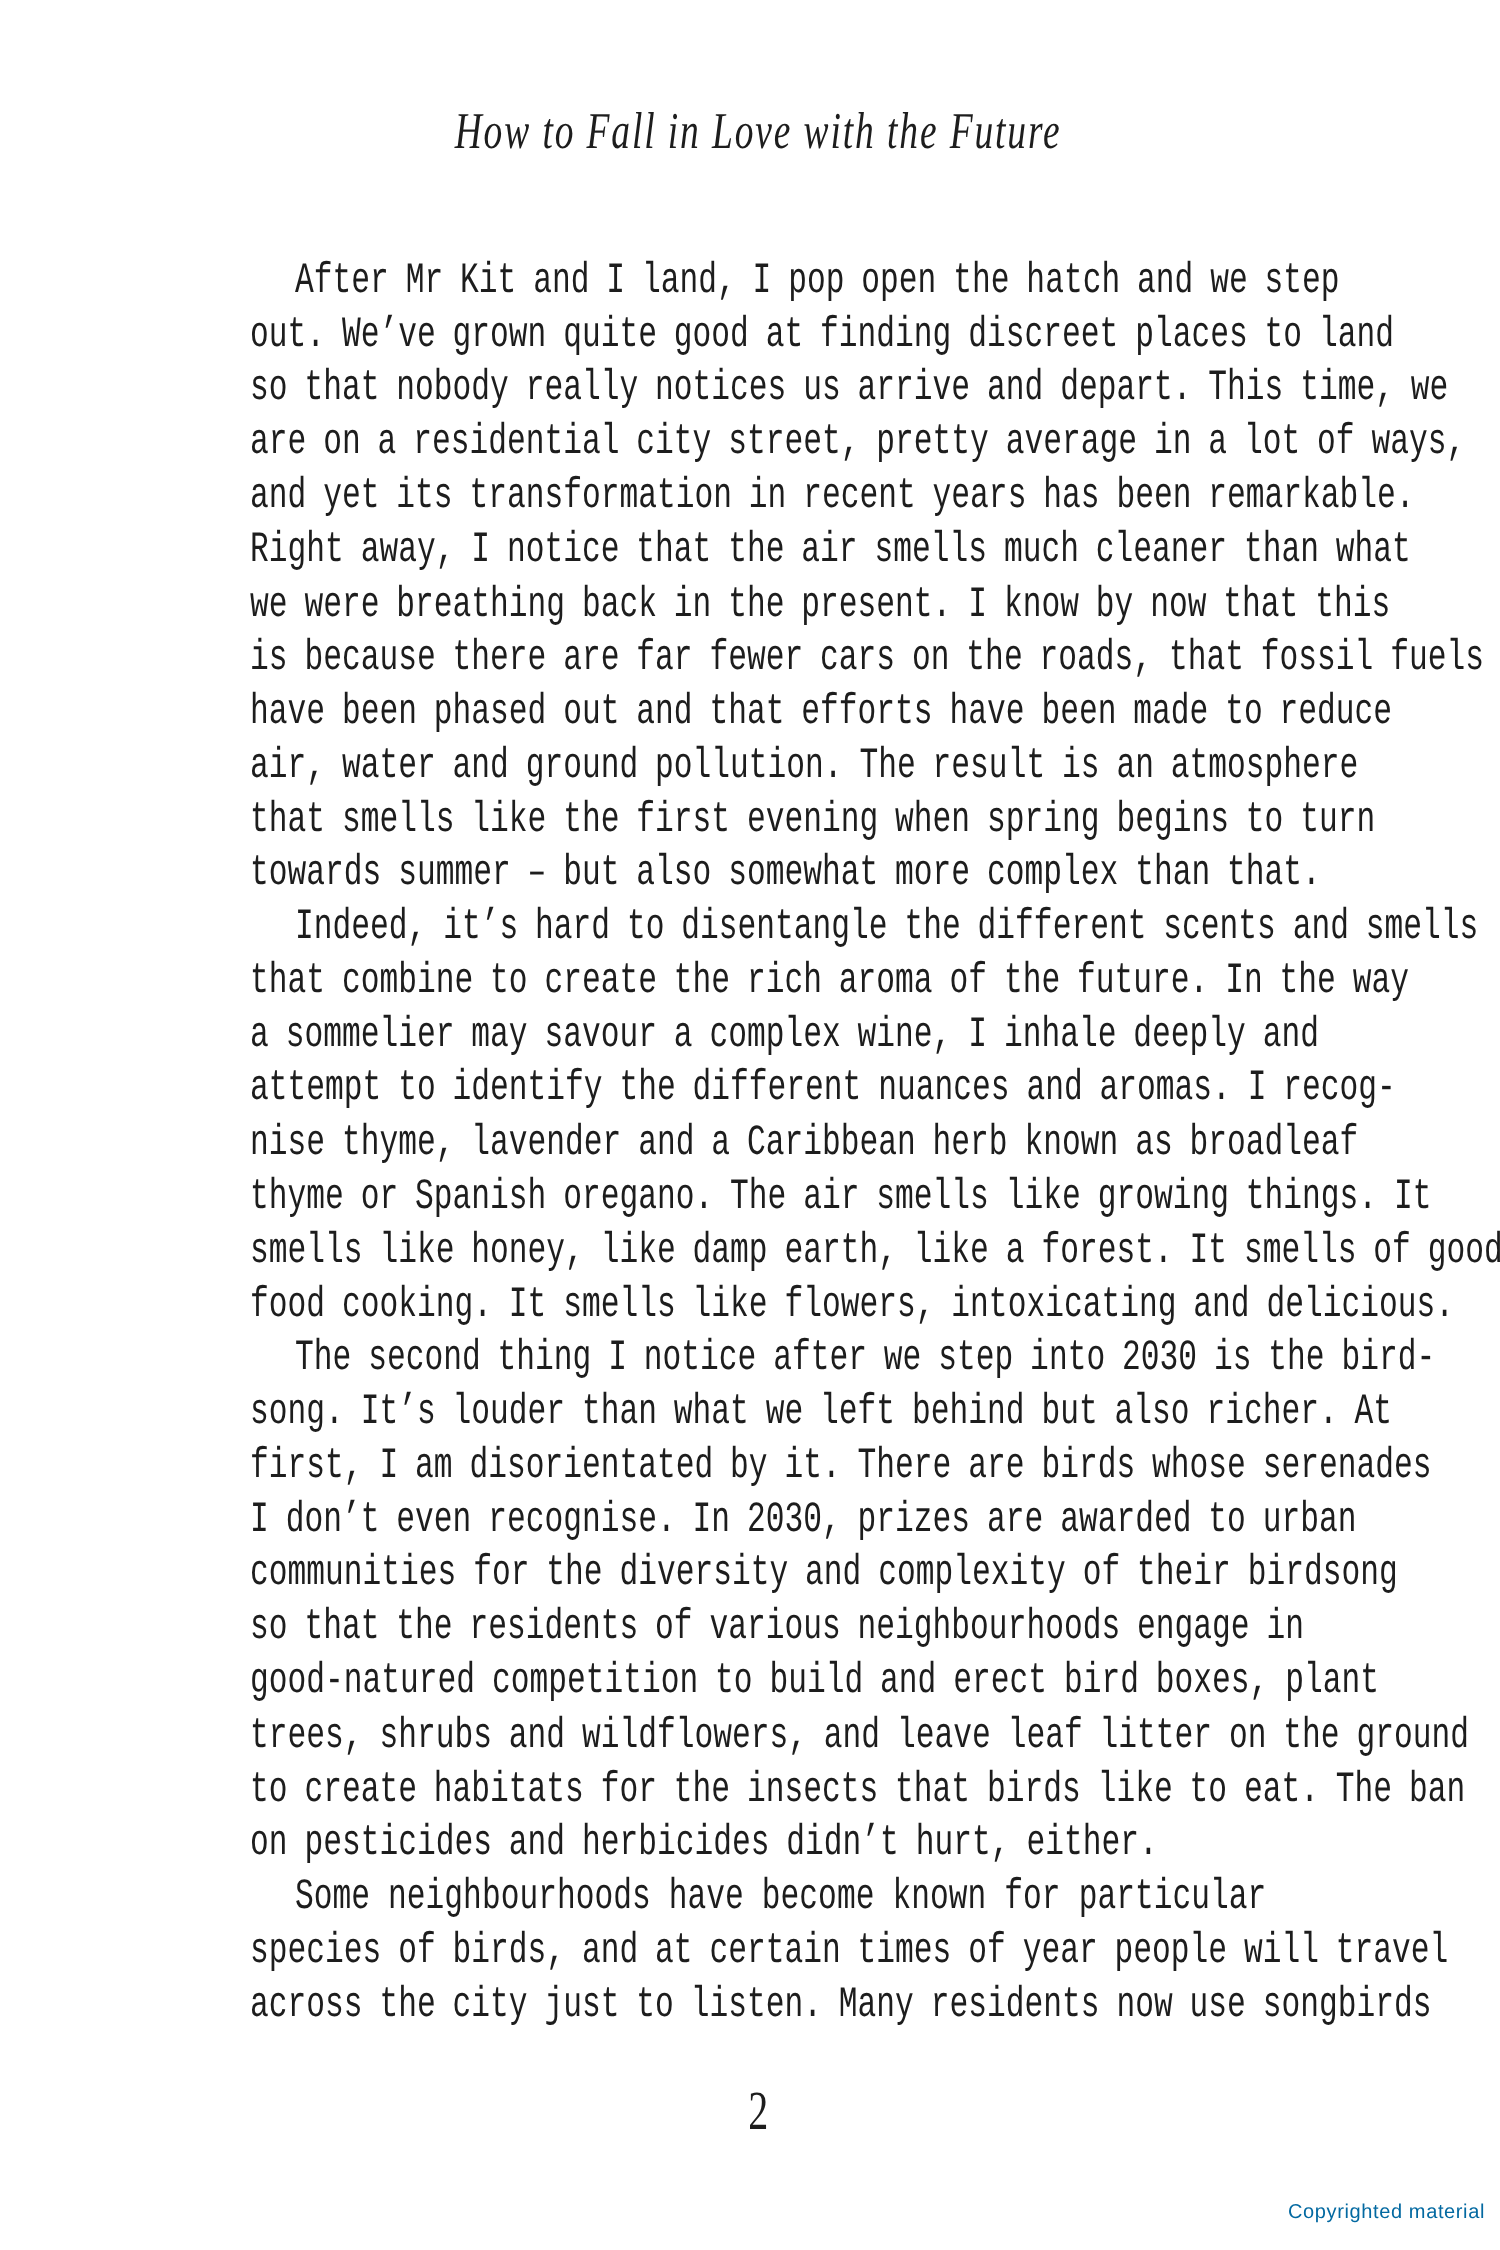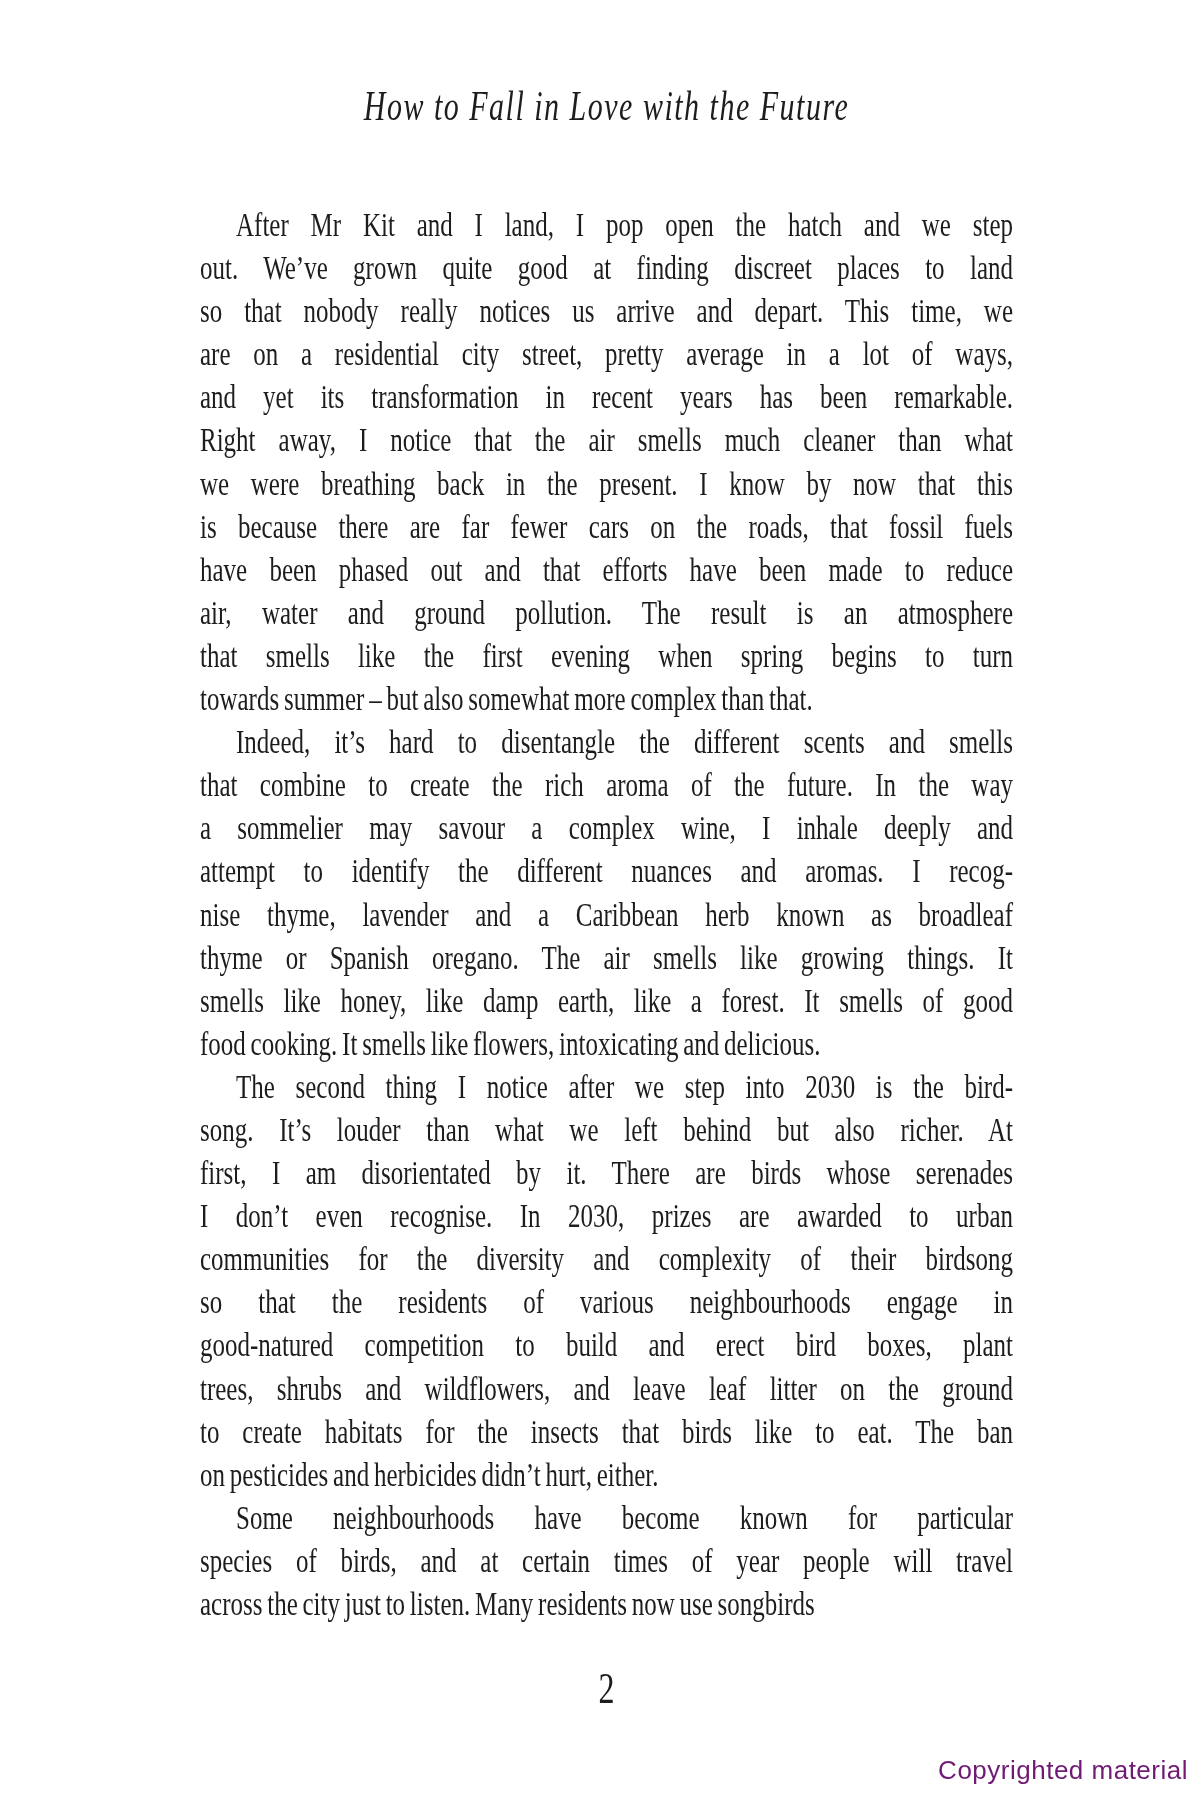--- a/index.html
+++ b/index.html
@@ -31,20 +31,21 @@
     letter-spacing: 1.5px;
     transform: scaleY(1.38);
     transform-origin: 50% 50%;
     white-space: nowrap;
   }
   .body-text {
     position: absolute;
     top: 203px;
     left: 200px;
     width: 813px;
+    font-family: Liberation Mono, monospace;
   }
   .line {
     height: 43.1px;
     line-height: 43.1px;
     font-size: 25px;
     word-spacing: -1.5px;
     text-align: justify;
     text-align-last: justify;
     transform: scaleY(1.38);
     transform-origin: 50% 50%;
@@ -61,23 +62,23 @@
     font-size: 32px;
     line-height: 44px;
     transform: scaleY(1.38);
     transform-origin: 50% 50%;
   }
   .watermark {
     position: absolute;
     top: 1758px;
     right: 12px;
     font-family: "Liberation Sans", sans-serif;
-    font-size: 26px;
+    font-size: 16px;
     line-height: 24px;
-    color: #701a75;
+    color: #0369a1;
     letter-spacing: 0.5px;
   }
 </style>
 </head>
 <body>
 
 <div class="page">
   <h1 class="chapter-title">How to Fall in Love with the Future</h1>
 
   <div class="body-text" id="body-text">

